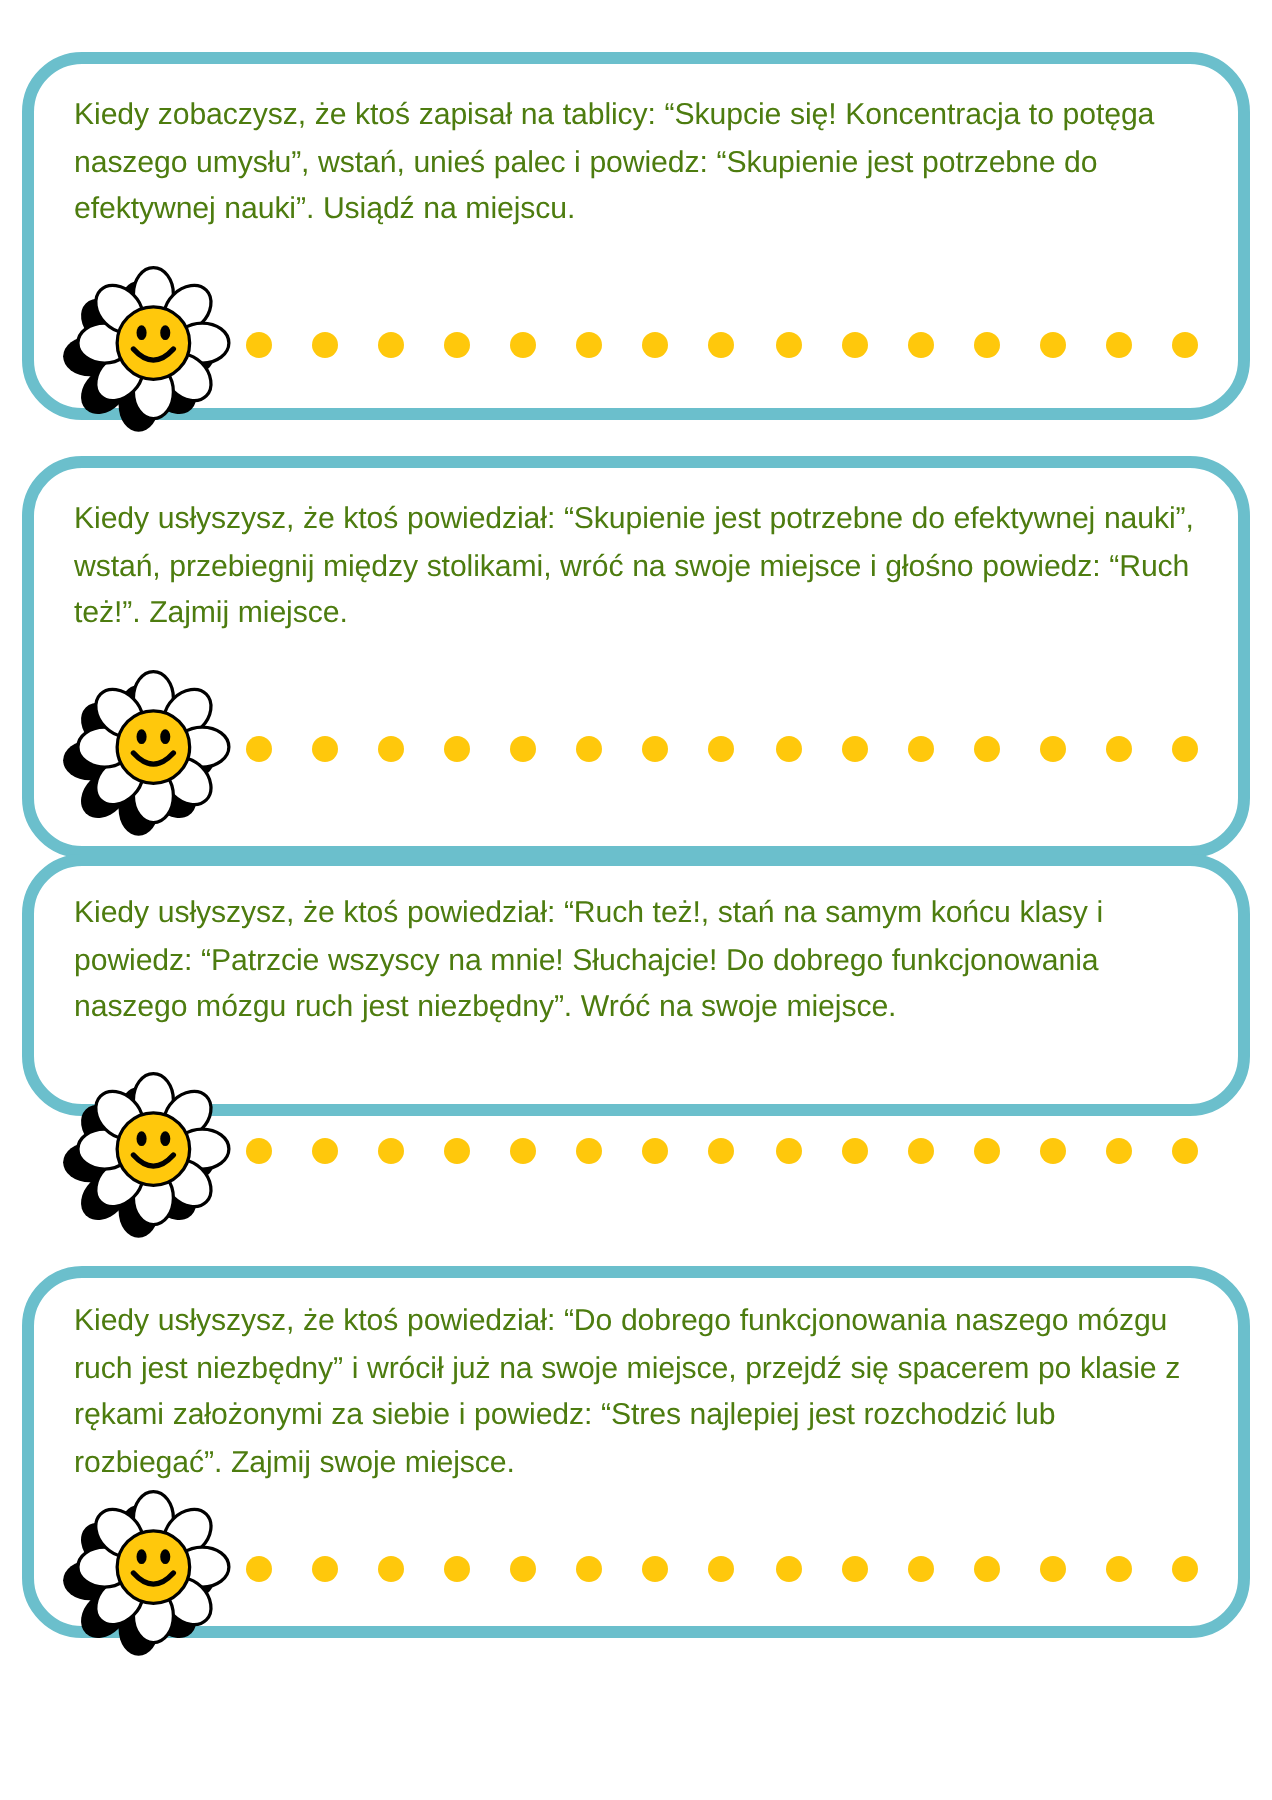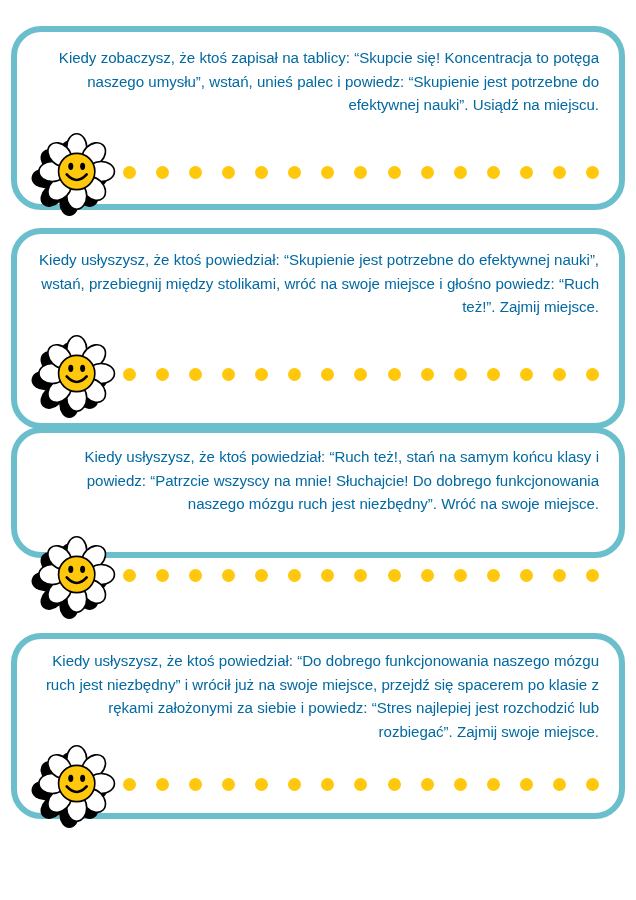--- a/index.html
+++ b/index.html
@@ -36,22 +36,22 @@
   .card-1 { top: 26px;  height: 184px; }
   .card-2 { top: 228px; height: 201px; }
   .card-3 { top: 427px; height: 131px; }
   .card-4 { top: 633px; height: 186px; }
 
   .card-text {
     position: absolute;
     left: 20px;
     right: 20px;
     top: 14px;
-    text-align: right;
-    color: #0369a1;
+    text-align: left;
+    color: #4d7c0f;
     font-size: 15.1px;
     line-height: 23.6px;
     letter-spacing: -0.05px;
     word-spacing: 0.2px;
   }
   .card-3 .card-text { top: 12px; }
   .card-4 .card-text { top: 10px; }
 
   
   .dot-row {

